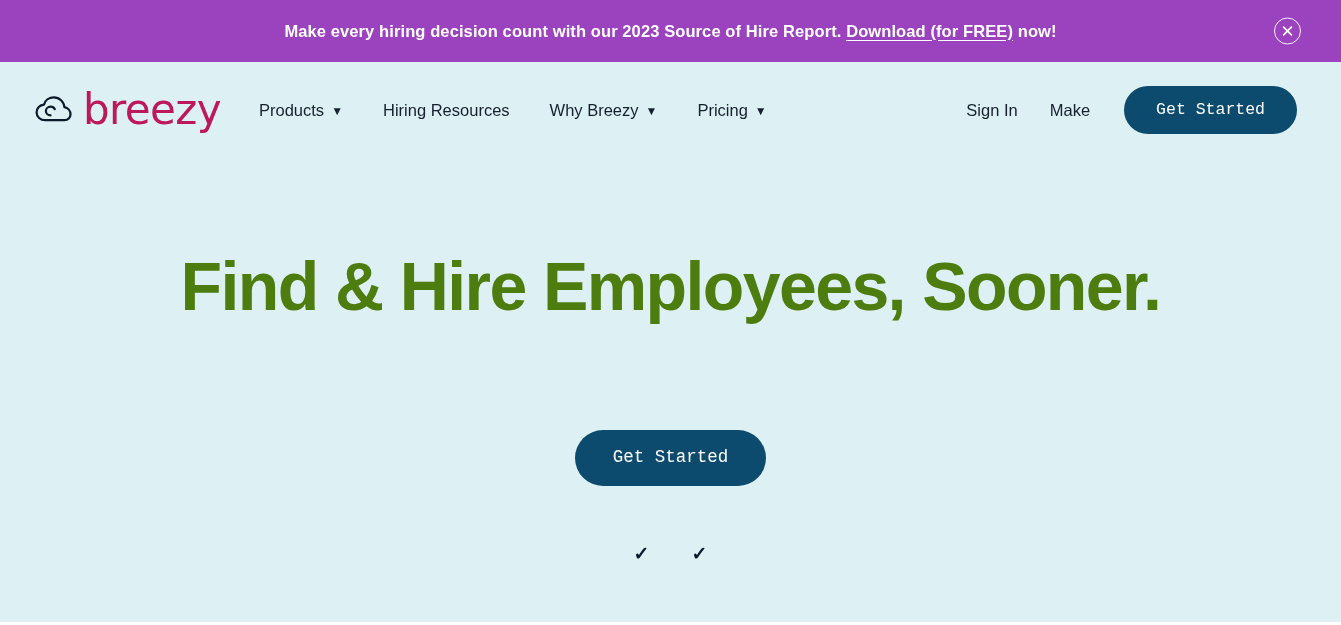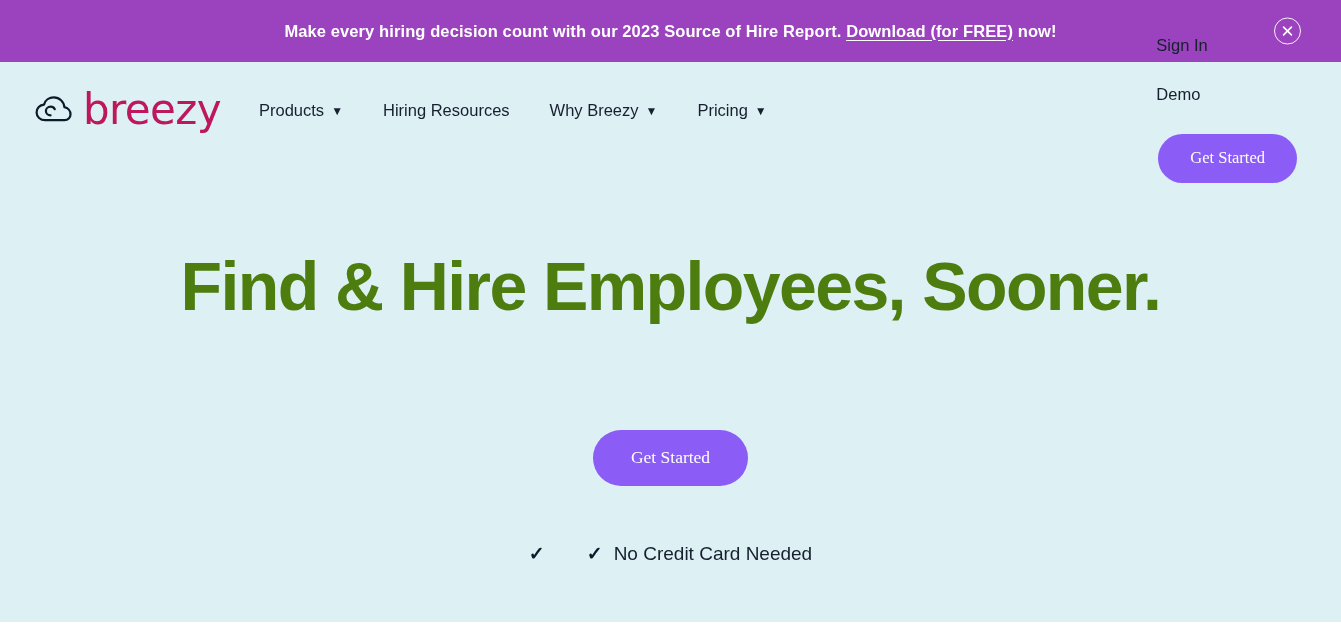--- a/index.html
+++ b/index.html
@@ -120,38 +120,38 @@
     display: inline-block;
     font-size: 12px;
     line-height: 1;
     transform: translateY(1px);
     color: #16202e;
   }
 
   .nav-right {
     margin-left: auto;
     display: flex;
+    align-items: center;
     gap: 32px;
-    flex-direction: column;
   }
 
   .nav-plain {
     font-size: 16.5px;
     color: #16202e;
     cursor: pointer;
     white-space: nowrap;
     line-height: 1;
   }
 
   .btn-primary {
-    background: #8b5cf6;
+    background: #0c4a6e;
     color: #ffffff;
     border: none;
     border-radius: 999px;
-    font-family: Liberation Serif, serif;
+    font-family: Liberation Mono, monospace;
     font-size: 16.5px;
     font-weight: 400;
     cursor: pointer;
     white-space: nowrap;
     line-height: 1;
   }
 
   .btn-nav-cta {
     padding: 16px 32px;
     margin-left: 2px;
@@ -277,21 +277,21 @@
 
       <div class="nav-item">
         <span>Pricing</span>
         <span class="chev">▼</span>
       </div>
 
     </div>
 
     <div class="nav-right">
       <span class="nav-plain">Sign In</span>
-      <span class="nav-plain">Demo</span>
+      <span class="nav-plain">Make</span>
       <button class="btn-primary btn-nav-cta">Get Started</button>
     </div>
 
   </nav>
 
   <section class="hero">
 
     <h1 class="hero-title">Find &amp; Hire Employees, Sooner.</h1>
 
     <p class="hero-sub">
@@ -303,21 +303,20 @@
     </div>
 
     <div class="trust-row">
 
       <div class="trust-item">
         <span class="check">✓</span>
       </div>
 
       <div class="trust-item">
         <span class="check">✓</span>
-        <span>No Credit Card Needed</span>
       </div>
 
     </div>
 
   </section>
 
   <div class="page-bottom-edge"></div>
 
 </div>
 

